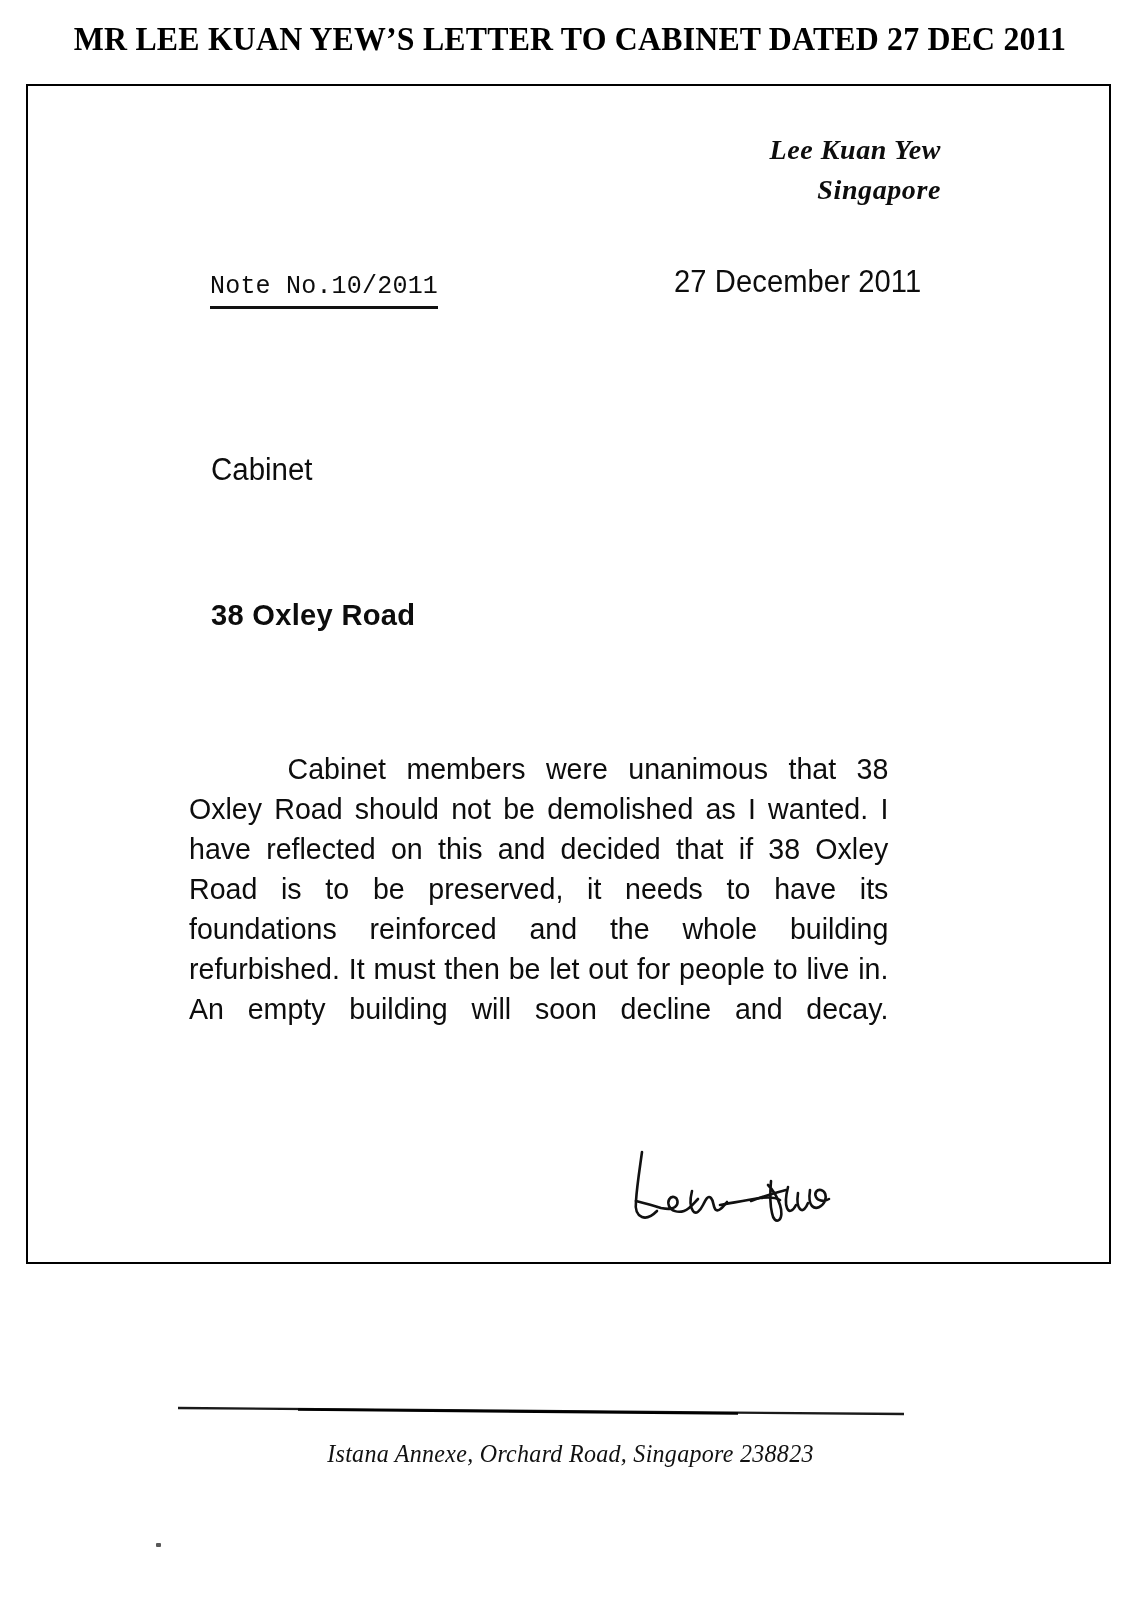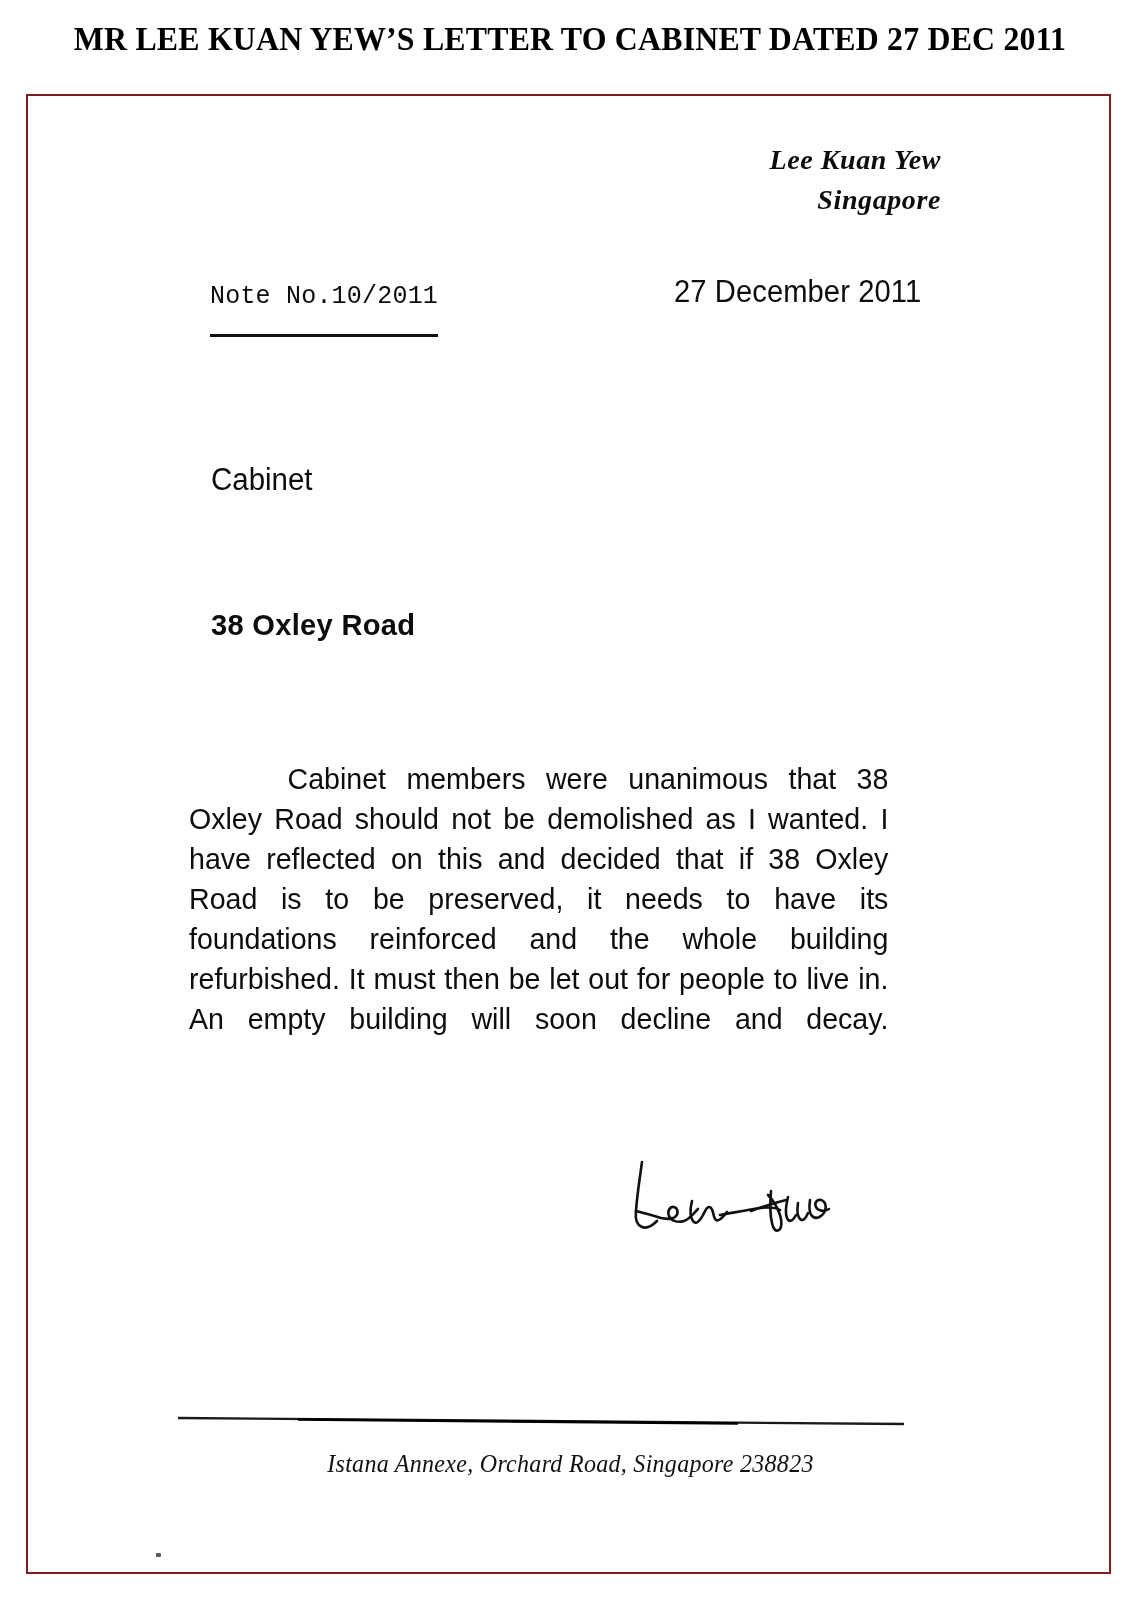--- a/index.html
+++ b/index.html
@@ -32,25 +32,25 @@
     transform: scaleX(0.965);
     transform-origin: 50% 50%;
     white-space: nowrap;
     color: #000000;
   }
 
   
   #letter-sheet {
     position: absolute;
     left: 26px;
-    top: 94px;
+    top: 84px;
     width: 1085px;
-    height: 1480px;
+    height: 1180px;
     background: #ffffff;
-    border: 2px solid #7f1d1d;
+    border: 2px solid #000000;
   }
 
   .sheet-inner {
     position: absolute;
     inset: 0;
   }
 
   
   #letterhead {
     position: absolute;
@@ -70,21 +70,21 @@
   
   #note-number {
     position: absolute;
     left: 182px;
     top: 186px;
     font-family: "Liberation Mono", "DejaVu Sans Mono", monospace;
     font-size: 25px;
     letter-spacing: 0.2px;
     color: #0d0d0d;
     white-space: nowrap;
-    padding-bottom: 23px;
+    padding-bottom: 5px;
     border-bottom: 3px solid #111111;
   }
 
   #letter-date {
     position: absolute;
     left: 646px;
     top: 178px;
     font-family: "Liberation Sans", sans-serif;
     font-size: 31px;
     letter-spacing: 0.1px;

